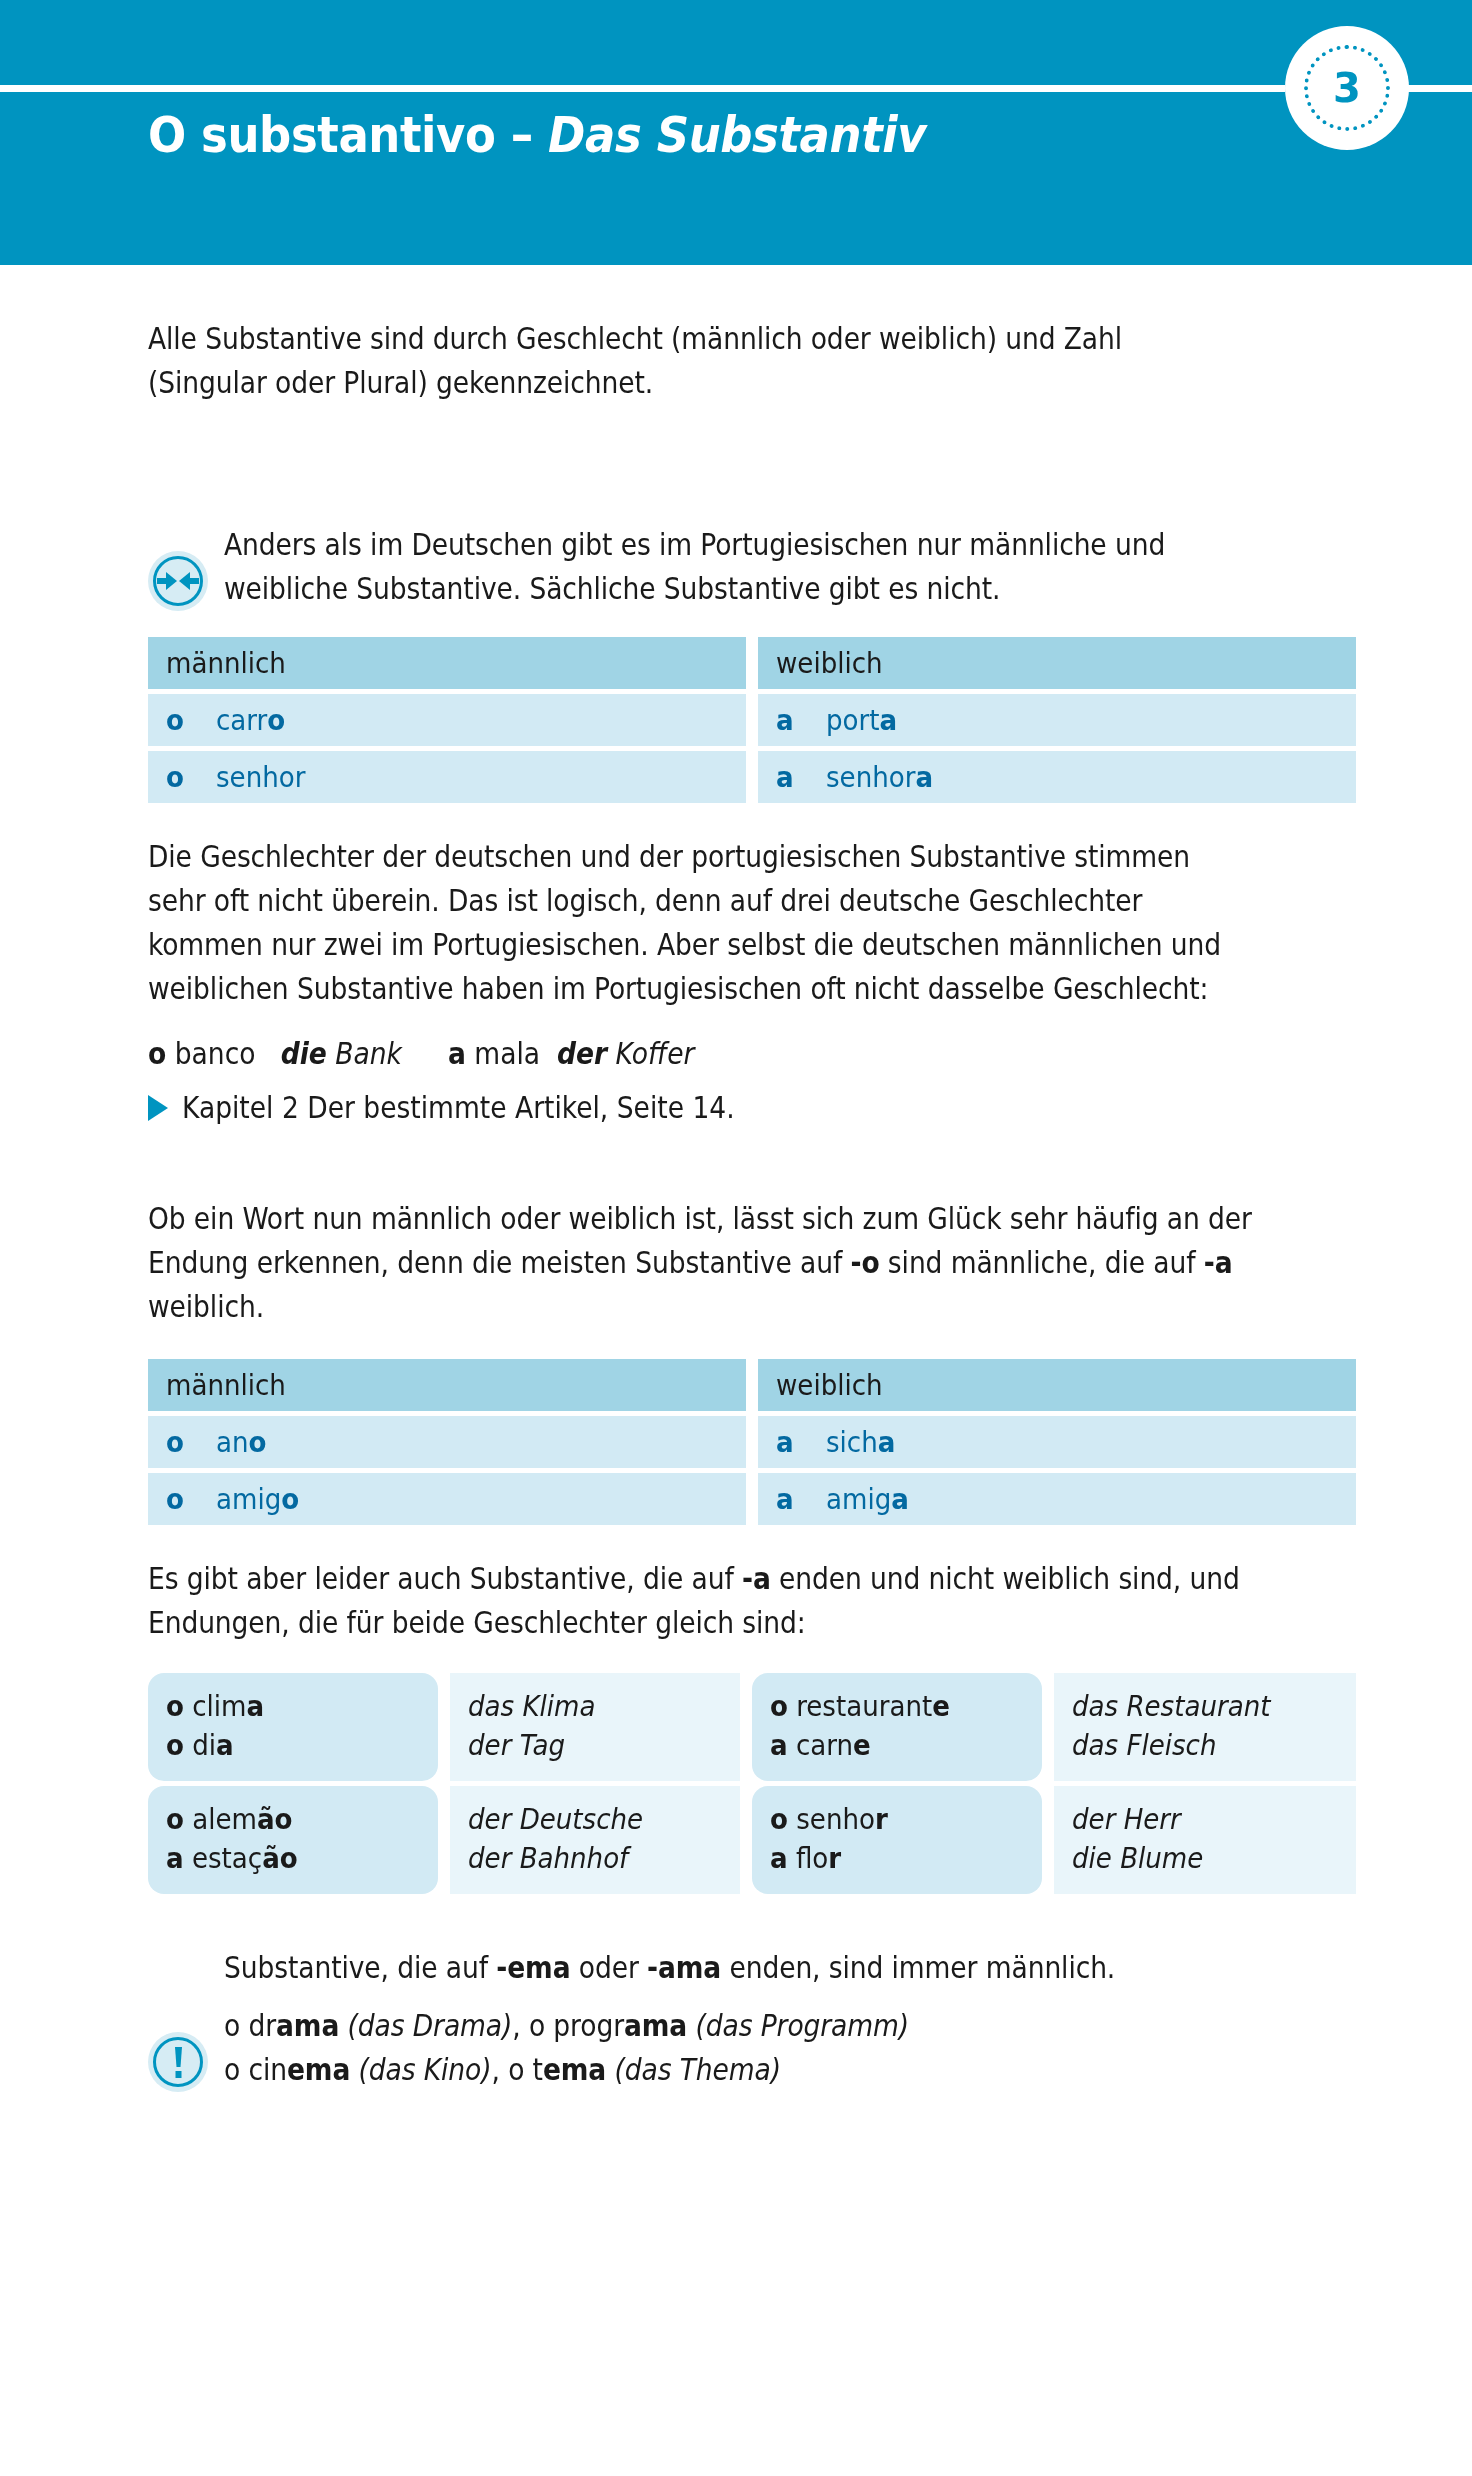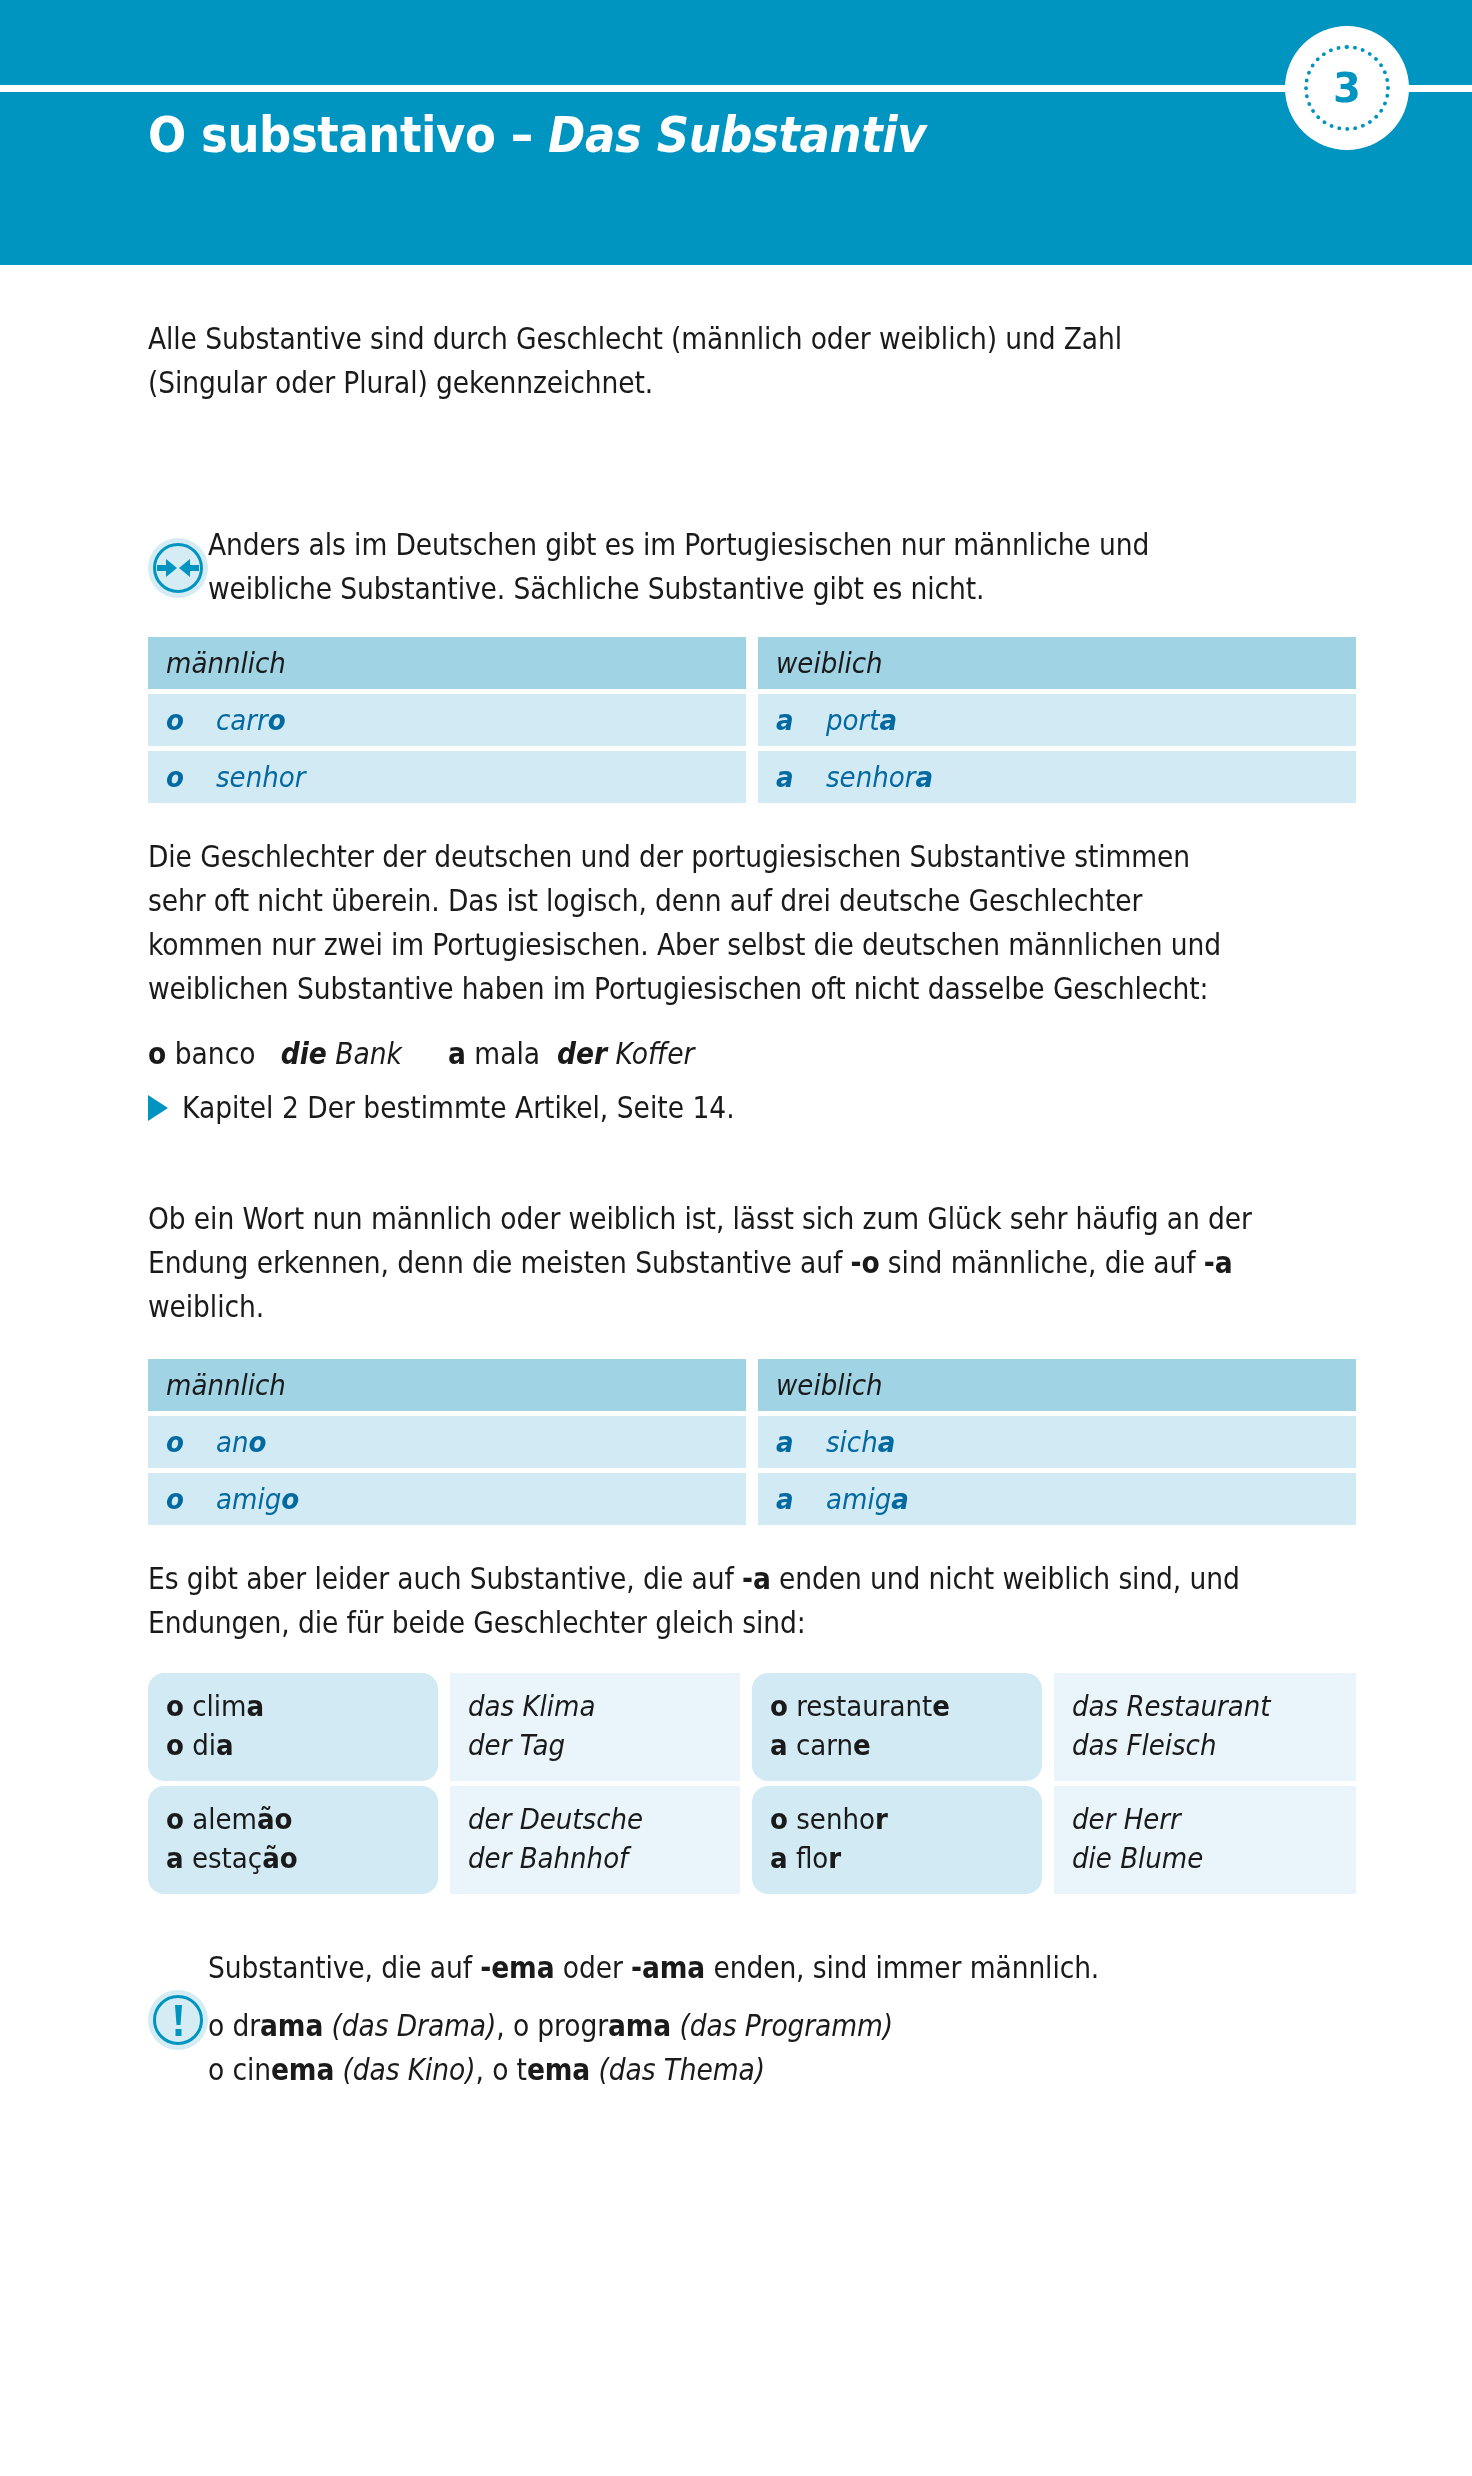--- a/index.html
+++ b/index.html
@@ -106,22 +106,22 @@
     font-weight: bold;
     color: #0094c0;
     margin: 0;
     letter-spacing: -0.3px;
     line-height: 1.1;
   }
 
   
   .note-block {
     display: flex;
-    align-items: center;
-    gap: 0;
+    align-items: flex-end;
+    gap: 16px;
   }
   .note-icon {
     flex: 0 0 auto;
     width: 60px;
     height: 60px;
     border-radius: 50%;
     background: #d6ecf4;
     display: flex;
     align-items: center;
     justify-content: center;
@@ -143,21 +143,20 @@
   
   .gender-table {
     width: 1208px;
     border-collapse: separate;
     border-spacing: 0;
     font-family: "DejaVu Sans Condensed", "Liberation Sans Narrow", "Liberation Sans", sans-serif;
   }
   .gender-table td, .gender-table th {
     padding: 0;
     vertical-align: middle;
-    font-style: italic;
   }
   .gt-head {
     background: #a0d4e5;
     height: 52px;
     font-size: 29px;
     font-weight: normal;
     color: #1a1a1a;
     text-align: left;
     padding-left: 18px !important;
   }

